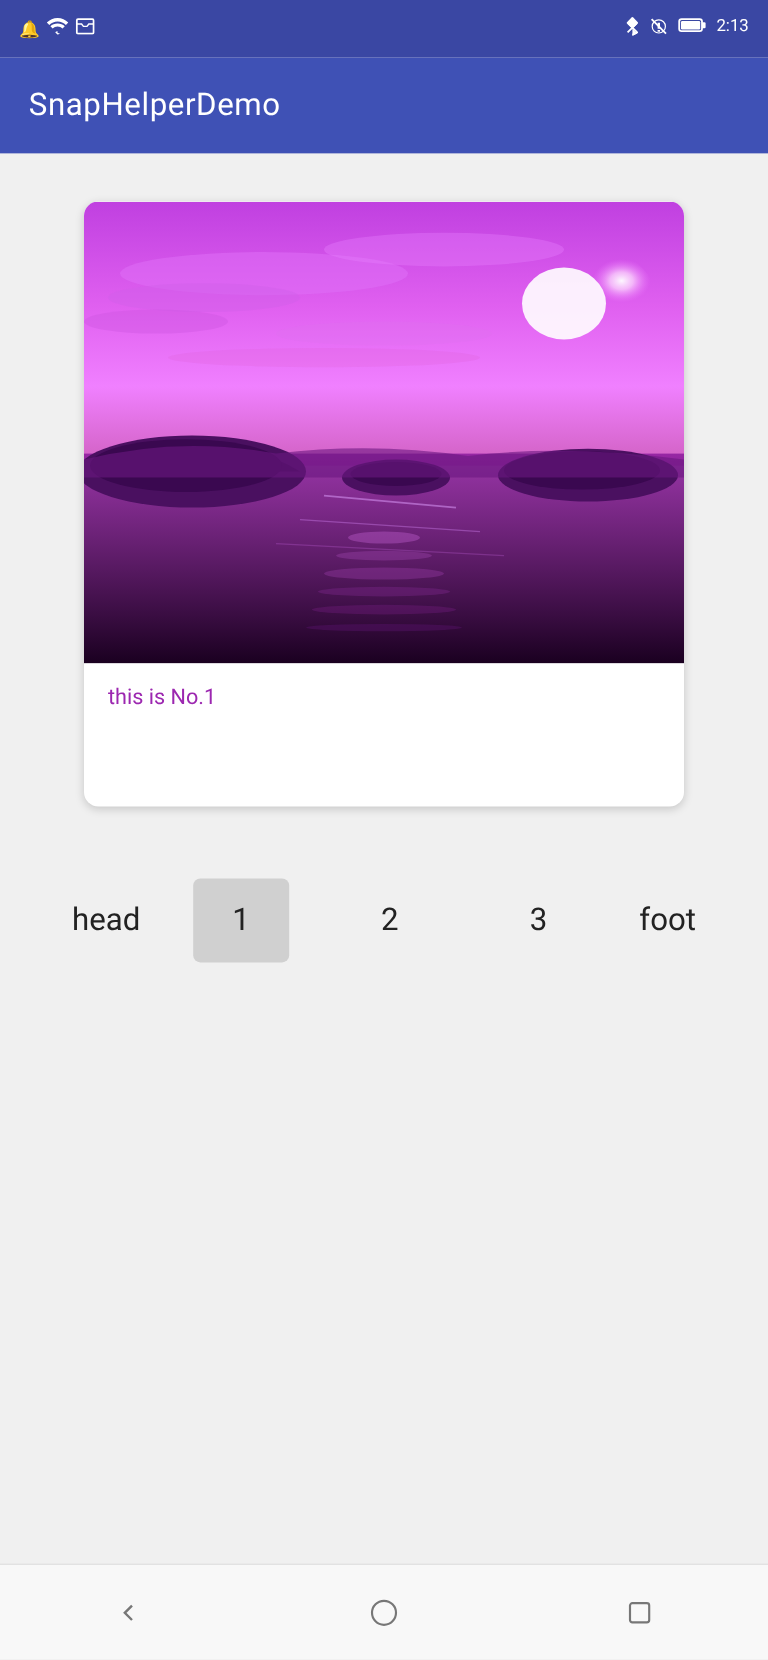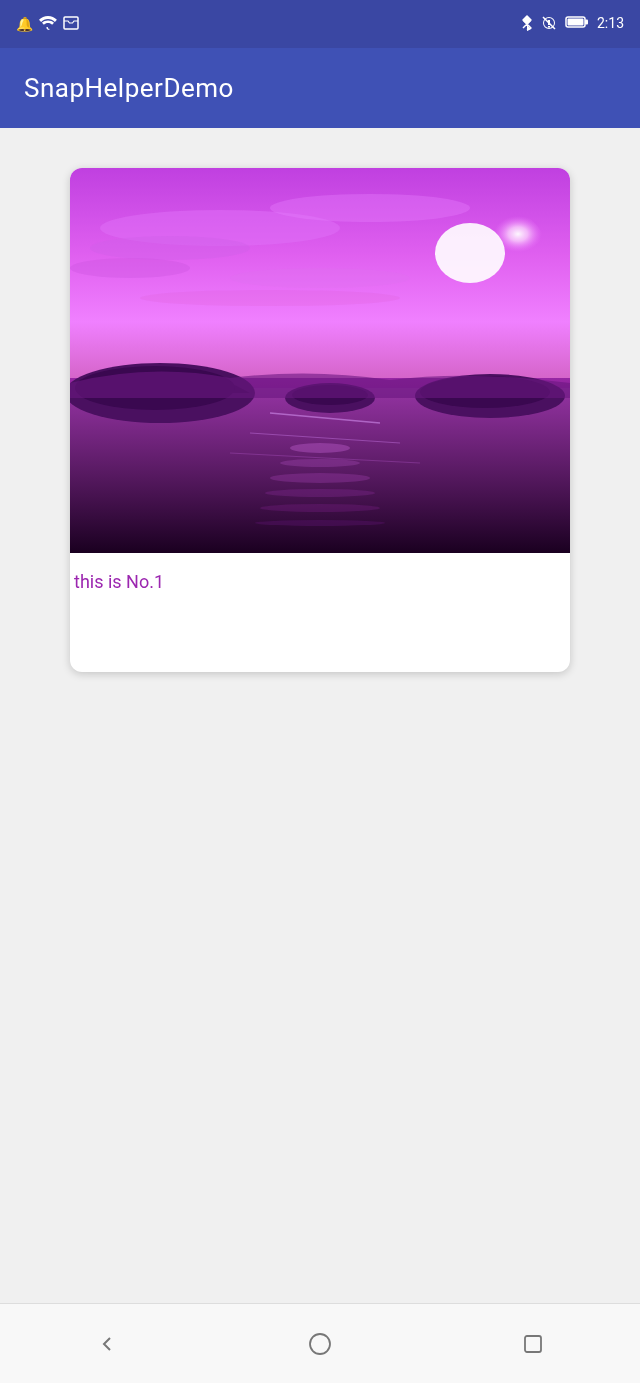--- a/index.html
+++ b/index.html
@@ -84,21 +84,21 @@
 
     
     .card-image svg {
       width: 100%;
       height: 100%;
     }
 
     .card-text {
       color: #9c27b0;
       font-size: 18px;
-      padding: 18px 20px 80px 4px;
+      padding: 18px 20px 80px 20px;
     }
 
     
     .snap-row {
       display: flex;
       align-items: center;
       justify-content: space-between;
       width: 100%;
       padding: 0 20px;
       margin-bottom: 40px;
@@ -259,20 +259,33 @@
 
         <ellipse cx="420" cy="228" rx="75" ry="22" fill="#4a1060"></ellipse>
         <ellipse cx="415" cy="224" rx="65" ry="16" fill="#3a0850"></ellipse>
 
         <path d="M0 215 Q80 195 160 210 Q240 200 320 212 Q400 202 500 215 L500 230 L0 230Z" fill="#6a1880" opacity="0.6"></path>
       </svg>
     </div>
     <div class="card-text">this is No.1</div>
   </div>
 
+  <div class="snap-row">
+    <span class="snap-label">head</span>
+    <div class="snap-item active">
+      <span>1</span>
+    </div>
+    <div class="snap-item">
+      <span>2</span>
+    </div>
+    <div class="snap-item">
+      <span>3</span>
+    </div>
+    <span class="snap-label">foot</span>
+  </div>
 
 </div>
 
 <div class="bottom-nav">
   <div class="nav-icon">
     <svg width="24" height="24" viewBox="0 0 24 24" fill="none" stroke="#777" stroke-width="2">
       <polyline points="15 18 9 12 15 6"></polyline>
     </svg>
   </div>
   <div class="nav-icon">

